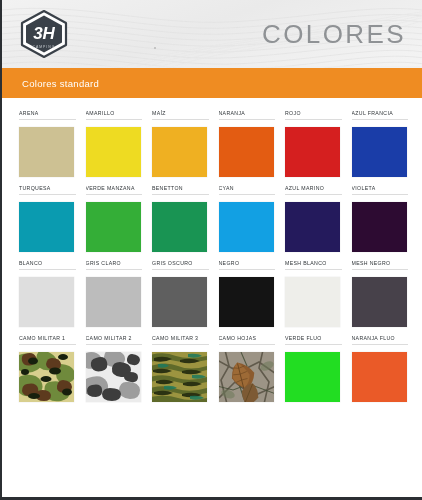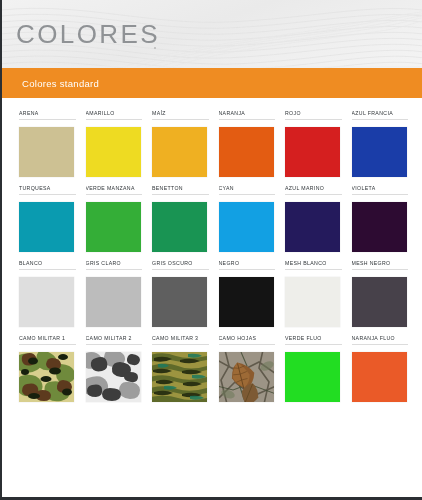--- a/index.html
+++ b/index.html
@@ -161,20 +161,28 @@
         <path d="M132,68 C192,46 272,40 352,26 C392,19 412,15 422,14"></path>
         <path d="M144,68 C204,46 284,40 364,27 C398,21 414,17 422,16"></path>
         <path d="M156,68 C216,47 296,41 376,28 C404,23 416,19 422,18"></path>
         <path d="M168,68 C228,48 308,42 388,30 C408,26 418,22 422,21"></path>
       </g>
       <path d="M0,66 L422,66 L422,68 L0,68 Z" fill="#ededed" opacity=".6"></path>
     </svg>
 
     <div class="header-inner">
 
+      <div class="logo">
+        <svg viewBox="0 0 56 50">
+          <polygon points="28,2 50,14 50,36 28,48 6,36 6,14" fill="#ffffff" stroke="#3a4149" stroke-width="2.2" stroke-linejoin="round"></polygon>
+          <polygon points="28,6.5 46,16.5 46,33.5 28,43.5 10,33.5 10,16.5" fill="#3a4149"></polygon>
+          <text x="28" y="30" text-anchor="middle" font-family="Liberation Sans, sans-serif" font-size="17" font-weight="bold" font-style="italic" fill="#ffffff">3H</text>
+          <text x="28" y="38.5" text-anchor="middle" font-family="Liberation Sans, sans-serif" font-size="3.4" letter-spacing="1" fill="#c9ced3">CAMPING</text>
+        </svg>
+      </div>
 
       <div class="page-title">COLORES</div>
     </div>
     <div class="header-dot"></div>
   </div>
 
   <div class="section-bar">
     <span class="section-bar-label">Colores standard</span>
   </div>
 

